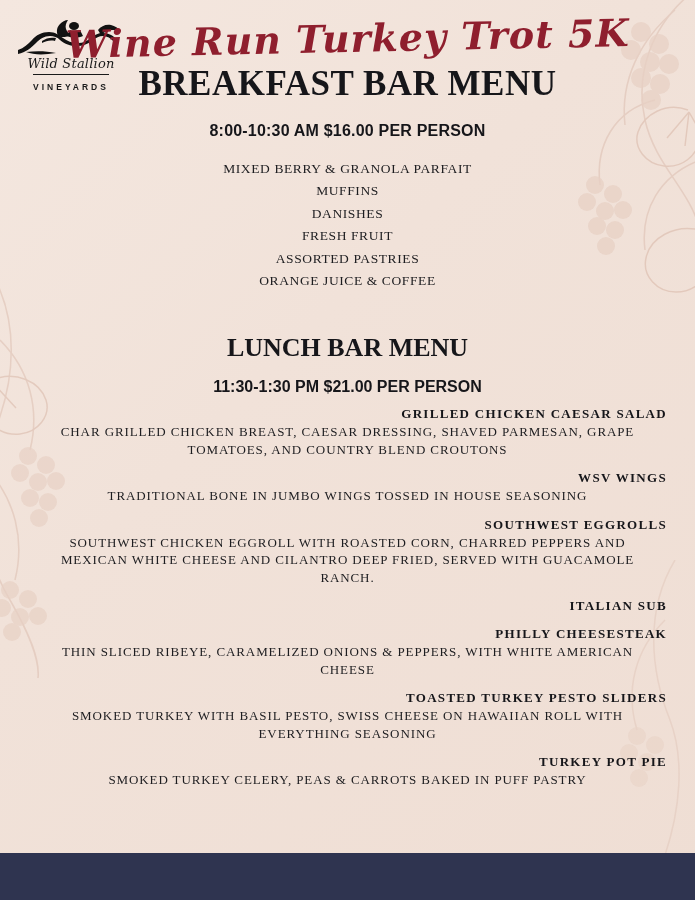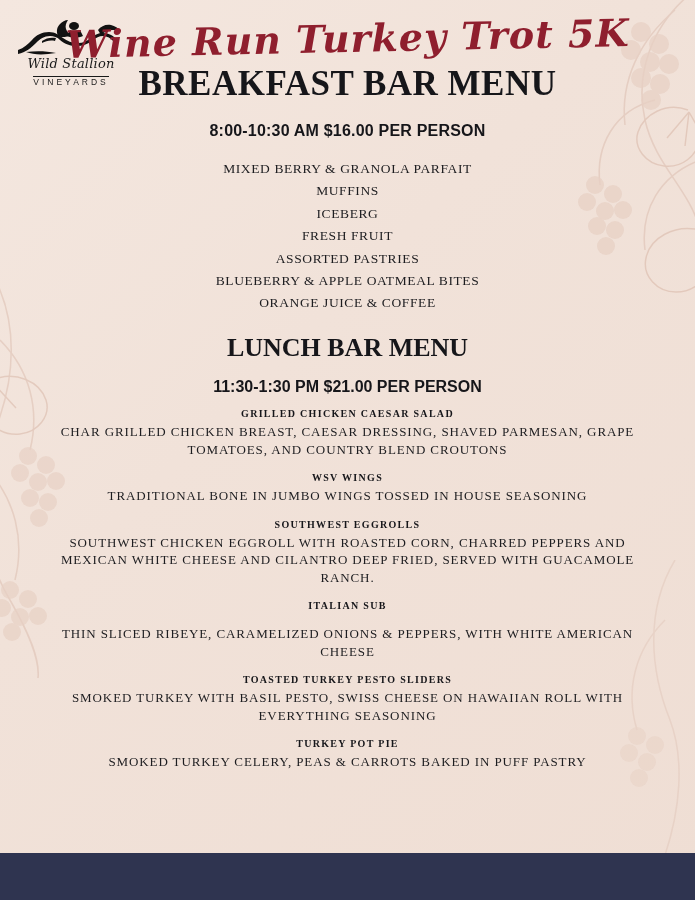--- a/index.html
+++ b/index.html
@@ -47,22 +47,23 @@
     font-size: 13px;
     letter-spacing: 0.2px;
     margin-top: -2px;
   }
   .logo .sub {
     font-family: "Liberation Sans", sans-serif;
     font-size: 8.5px;
     letter-spacing: 3px;
     margin-top: 3px;
     border-top: 1.3px solid #1a1a1a;
-    padding-top: 0;
+    padding-top: 7px;
     display: inline-block;
+    font-weight: bold;
   }
 
   .script-title {
     position: absolute;
     top: 16px;
     left: 0;
     width: 695px;
     text-align: center;
     font-family: "DejaVu Serif", serif;
     font-style: italic;
@@ -141,24 +142,25 @@
     position: absolute;
     top: 405px;
     left: 28px;
     width: 639px;
     text-align: center;
   }
   .litem { margin-bottom: 11px; }
   .litem .name {
     font-family: "Liberation Serif", serif;
     font-weight: bold;
-    font-size: 10px;
+    font-size: 13px;
     letter-spacing: 1.3px;
     color: #16161a;
     line-height: 17px;
+    text-align: right;
   }
   .litem .desc {
     font-family: "Liberation Serif", serif;
     font-size: 13px;
     letter-spacing: 0.9px;
     color: #1d1d20;
     line-height: 17.5px;
     margin-top: 1px;
     padding: 0 24px;
   }
@@ -275,24 +277,23 @@
     <div class="sub">VINEYARDS</div>
   </div>
 
   <div class="script-title">Wine Run Turkey Trot 5K</div>
   <div class="breakfast-title">BREAKFAST BAR MENU</div>
   <div class="breakfast-time">8:00-10:30 AM $16.00 PER PERSON</div>
 
   <div class="breakfast-items">
     <div class="bitem">MIXED BERRY &amp; GRANOLA PARFAIT</div>
     <div class="bitem">MUFFINS</div>
-    <div class="bitem">ICEBERG</div>
+    <div class="bitem">DANISHES</div>
     <div class="bitem">FRESH FRUIT</div>
     <div class="bitem">ASSORTED PASTRIES</div>
-    <div class="bitem">BLUEBERRY &amp; APPLE OATMEAL BITES</div>
     <div class="bitem">ORANGE JUICE &amp; COFFEE</div>
   </div>
 
   <div class="lunch-title">LUNCH BAR MENU</div>
   <div class="lunch-time">11:30-1:30 PM $21.00 PER PERSON</div>
 
   <div class="lunch-items">
     <div class="litem">
       <div class="name">GRILLED CHICKEN CAESAR SALAD</div>
       <div class="desc">CHAR GRILLED CHICKEN BREAST, CAESAR DRESSING, SHAVED PARMESAN, GRAPE TOMATOES, AND COUNTRY BLEND CROUTONS</div>
@@ -302,20 +303,21 @@
       <div class="desc">TRADITIONAL BONE IN JUMBO WINGS TOSSED IN HOUSE SEASONING</div>
     </div>
     <div class="litem">
       <div class="name">SOUTHWEST EGGROLLS</div>
       <div class="desc">SOUTHWEST CHICKEN EGGROLL WITH ROASTED CORN, CHARRED PEPPERS AND MEXICAN WHITE CHEESE AND CILANTRO DEEP FRIED, SERVED WITH GUACAMOLE RANCH.</div>
     </div>
     <div class="litem">
       <div class="name">ITALIAN SUB</div>
     </div>
     <div class="litem">
+      <div class="name">PHILLY CHEESESTEAK</div>
       <div class="desc">THIN SLICED RIBEYE, CARAMELIZED ONIONS &amp; PEPPERS, WITH WHITE AMERICAN CHEESE</div>
     </div>
     <div class="litem">
       <div class="name">TOASTED TURKEY PESTO SLIDERS</div>
       <div class="desc">SMOKED TURKEY WITH BASIL PESTO, SWISS CHEESE ON HAWAIIAN ROLL WITH EVERYTHING SEASONING</div>
     </div>
     <div class="litem">
       <div class="name">TURKEY POT PIE</div>
       <div class="desc">SMOKED TURKEY CELERY, PEAS &amp; CARROTS BAKED IN PUFF PASTRY</div>
     </div>

